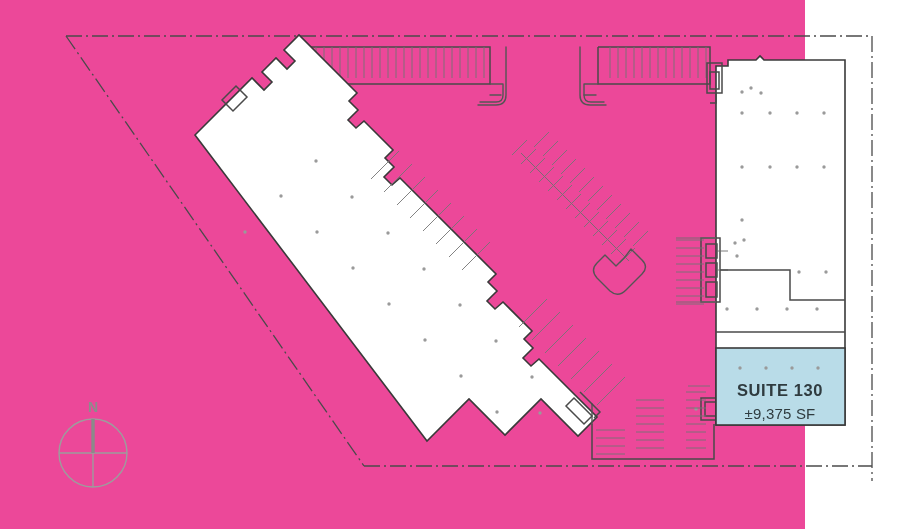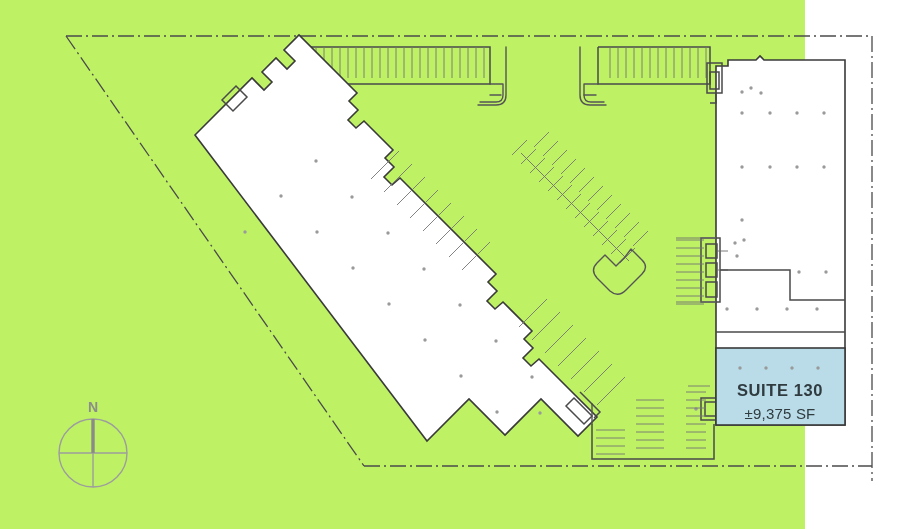--- a/index.html
+++ b/index.html
@@ -11,21 +11,21 @@
   body {
     width: 915px;
     height: 529px;
     font-family: "Liberation Sans", sans-serif;
     overflow: hidden;
   }
   #siteplan-root {
     position: relative;
     width: 805px;
     height: 529px;
-    background: #bef264;
+    background: #ec4899;
   }
   svg.plan {
     position: absolute;
     top: 0;
     left: 0;
     width: 915px;
     height: 529px;
     display: block;
   }
   .bldg-outline {

